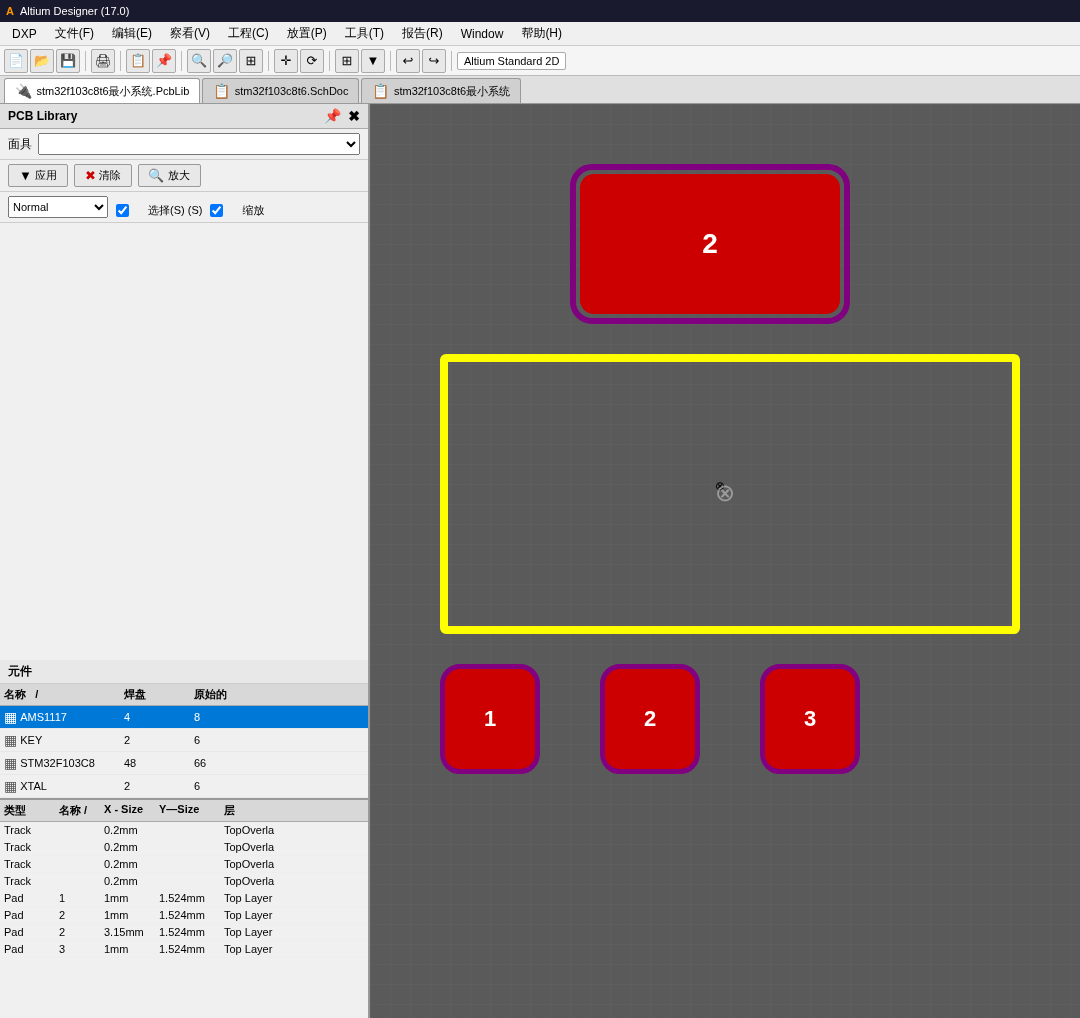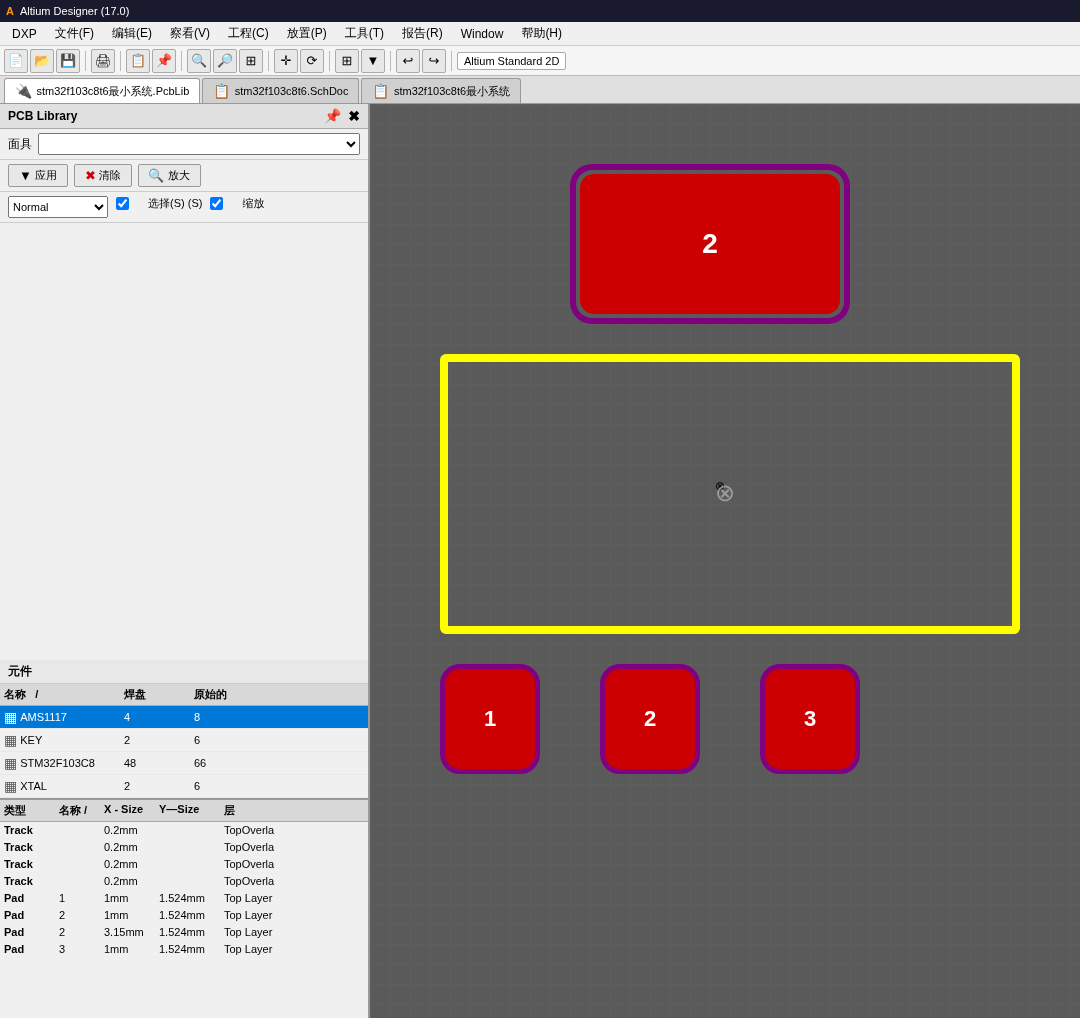--- a/index.html
+++ b/index.html
@@ -150,21 +150,21 @@
       cursor: pointer;
       font-size: 11px;
       display: flex; align-items: center; gap: 3px;
     }
     .action-btn .icon { font-size: 13px; }
 
     
     #normal-row {
       padding: 4px 8px;
       display: flex;
-      align-items: flex-start;
+      align-items: flex-end;
       gap: 8px;
       border-bottom: 1px solid #ccc;
     }
     #normal-row select {
       width: 100px;
       height: 22px;
       font-size: 11px;
     }
     .checkbox-label {
       display: flex; align-items: center; gap: 19px;
@@ -249,21 +249,21 @@
     .prim-th.layer { width: 90px; }
 
     .prim-rows { overflow-y: auto; flex: 1; }
     .prim-row {
       display: flex;
       padding: 1px 0;
       font-size: 11px;
       border-bottom: 1px solid #eee;
     }
     .prim-cell { padding: 1px 4px; }
-    .prim-cell.type { width: 55px; font-weight: bold; }
+    .prim-cell.type { width: 55px; }
     .prim-cell.name { width: 45px; }
     .prim-cell.xsize { width: 55px; }
     .prim-cell.ysize { width: 65px; }
     .prim-cell.layer { width: 90px; }
 
     
     #canvas-area {
       flex: 1;
       background: #6b6b6b;
       position: relative;

